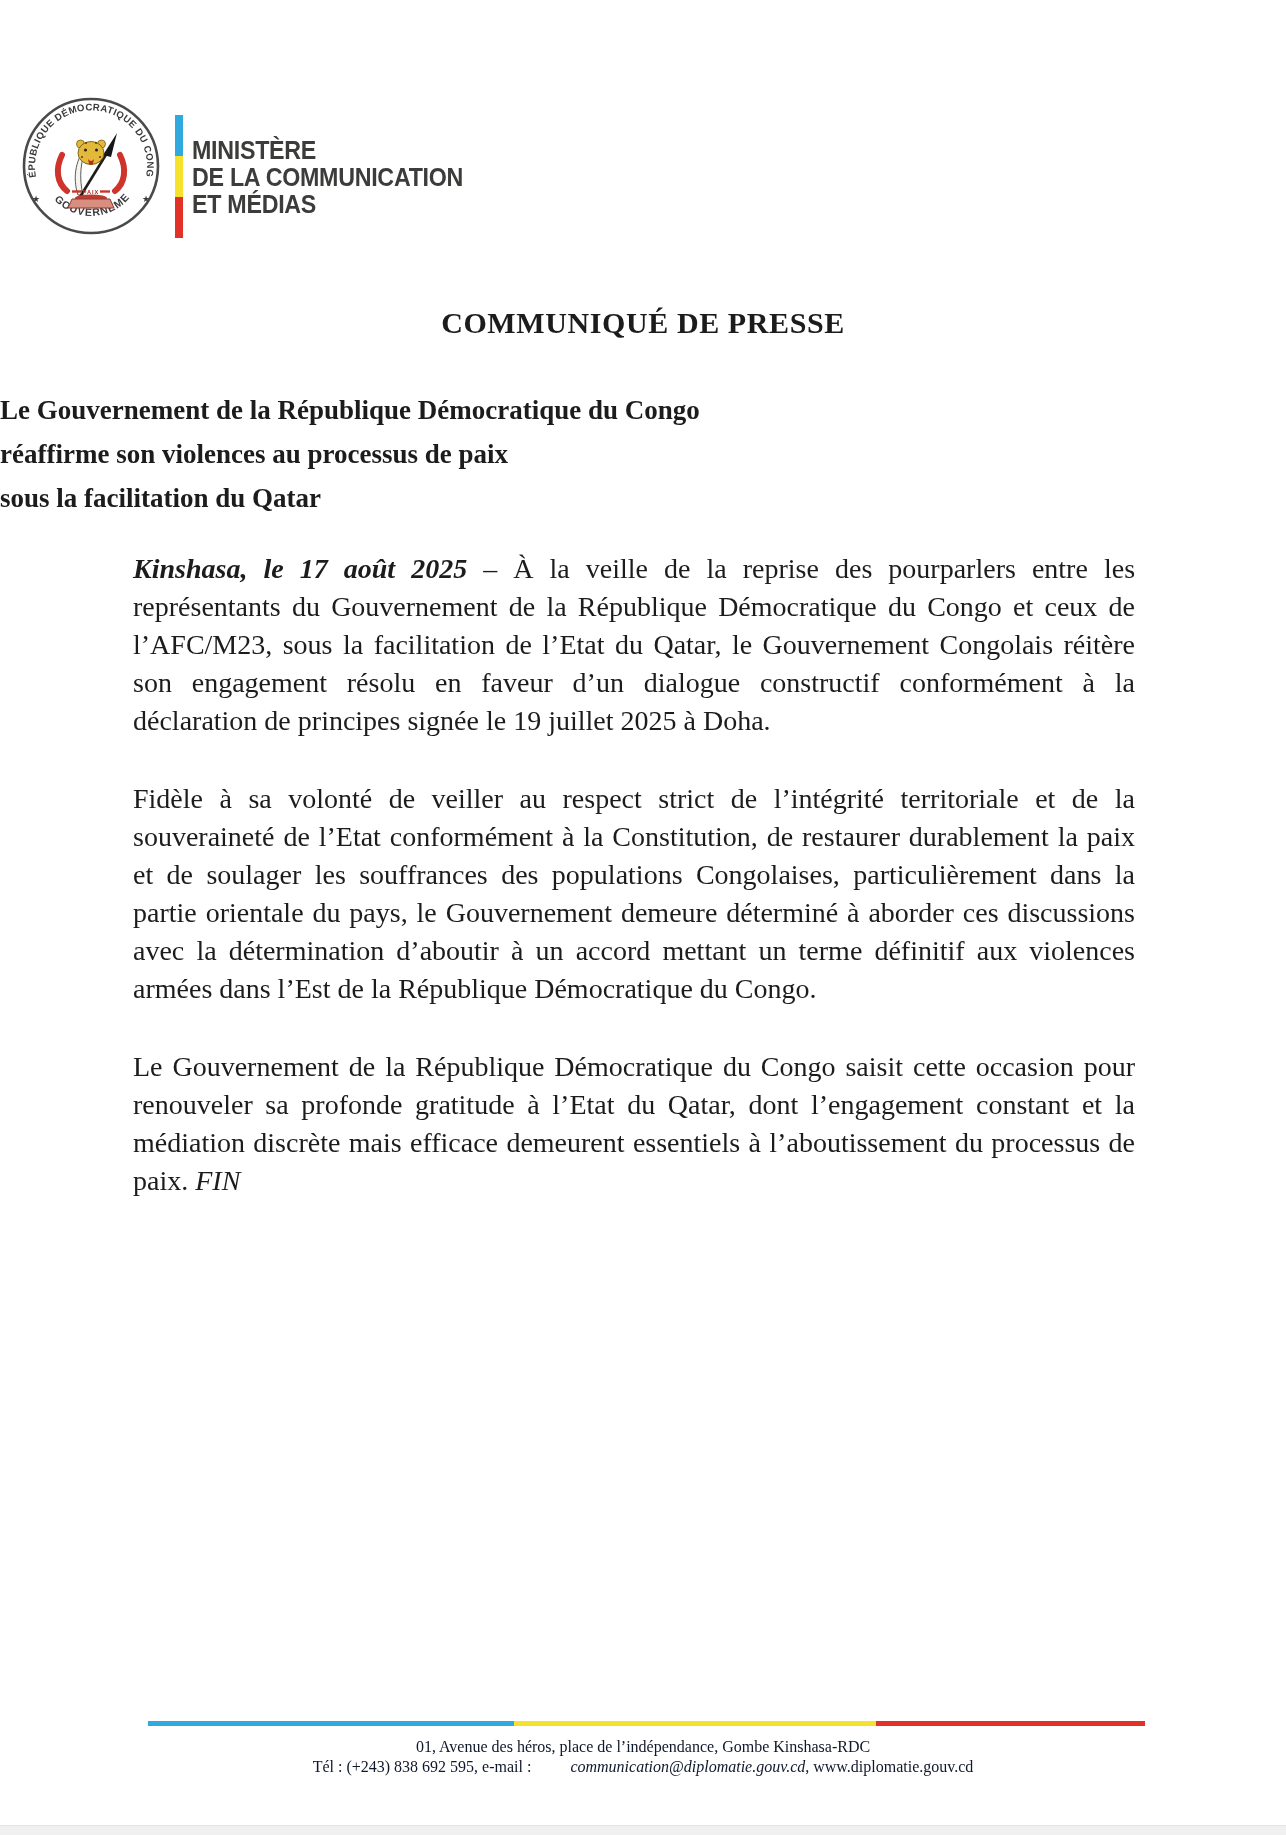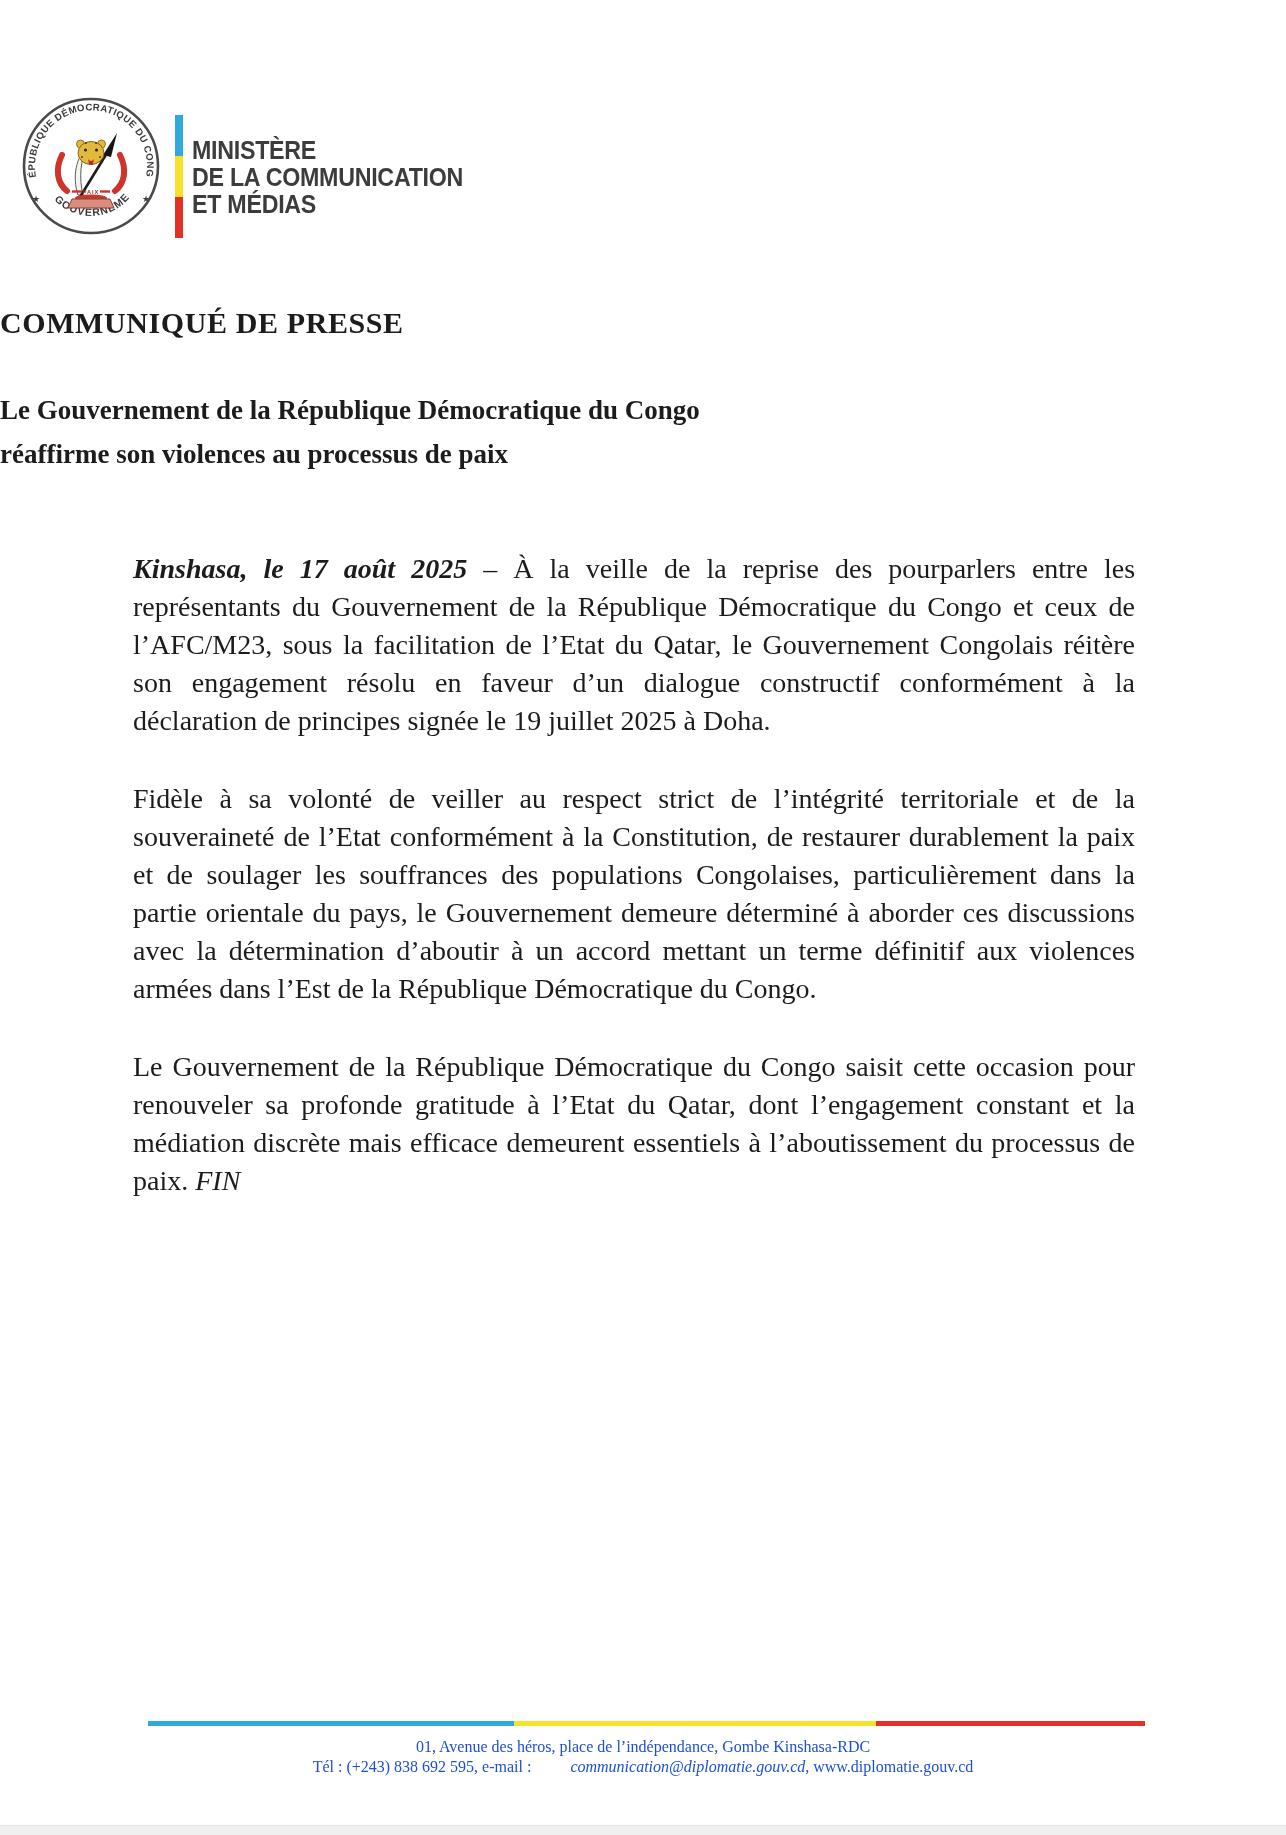--- a/index.html
+++ b/index.html
@@ -30,21 +30,21 @@
     letter-spacing:-0.3px;
     color:var(--ministry-gray,#3c3c3b);
     transform:scaleX(0.93);
     transform-origin:left top;
     white-space:nowrap;
   }
 
   
   .doc-title{
     position:absolute;top:306px;left:0;width:100%;
-    text-align:left;font-weight:700;font-size:30px;letter-spacing:0.6px;
+    text-align:center;font-weight:700;font-size:30px;letter-spacing:0.6px;
   }
   .doc-heading{
     position:absolute;top:388px;left:0;width:100%;
     text-align:left;font-weight:700;font-size:27px;line-height:44px;
   }
 
   
   .doc-body{
     position:absolute;top:550px;left:133px;width:1002px;
     font-size:28px;line-height:38px;text-align:justify;
@@ -55,21 +55,21 @@
 
   
   .footer-divider{
     position:absolute;top:1721px;left:148px;width:997px;height:5px;display:flex;
   }
   .footer-divider .d-blue{width:36.7%;background:var(--flag-blue,#2fa9de);}
   .footer-divider .d-yellow{width:36.3%;background:var(--flag-yellow,#f6e12b);}
   .footer-divider .d-red{width:27%;background:var(--flag-red,#e23127);}
   .footer-text{
     position:absolute;top:1737px;left:0;width:100%;
-    text-align:center;font-size:16px;line-height:20px;color:#1d4ed8;
+    text-align:center;font-size:16px;line-height:20px;color:#0f172a;
   }
   .footer-text .email{font-style:italic;margin-left:35px;}
   .bottom-edge{
     position:absolute;bottom:0;left:0;width:100%;height:9px;
     background:var(--bottom-band,#f0f0f1);border-top:1px solid #e3e3e6;
   }
 
   
   .seal-arc{font-family:"Liberation Sans","DejaVu Sans",sans-serif;font-weight:700;fill:#3a3a3a;}
 </style>
@@ -135,20 +135,21 @@
       <div>DE LA COMMUNICATION</div>
       <div>ET MÉDIAS</div>
     </div>
   </div>
 
   <div class="doc-title">COMMUNIQUÉ DE PRESSE</div>
 
   <div class="doc-heading">
     <div>Le Gouvernement de la République Démocratique du Congo</div>
     <div>réaffirme son violences au processus de paix</div>
+    <div>sous la facilitation du Qatar</div>
   </div>
 
   <div class="doc-body">
     <p><span class="dateline">Kinshasa, le 17 août 2025</span><span> – </span><span>À la veille de la reprise des pourparlers entre les représentants du Gouvernement de la République Démocratique du Congo et ceux de l’AFC/M23, sous la facilitation de l’Etat du Qatar, le Gouvernement Congolais réitère son engagement résolu en faveur d’un dialogue constructif conformément à la déclaration de principes signée le 19 juillet 2025 à Doha.</span></p>
     <p><span>Fidèle à sa volonté de veiller au respect strict de l’intégrité territoriale et de la souveraineté de l’Etat conformément à la Constitution, de restaurer durablement la paix et de soulager les souffrances des populations Congolaises, particulièrement dans la partie orientale du pays, le Gouvernement demeure déterminé à aborder ces discussions avec la détermination d’aboutir à un accord mettant un terme définitif aux violences armées dans l’Est de la République Démocratique du Congo.</span></p>
     <p><span>Le Gouvernement de la République Démocratique du Congo saisit cette occasion pour renouveler sa profonde gratitude à l’Etat du Qatar, dont l’engagement constant et la médiation discrète mais efficace demeurent essentiels à l’aboutissement du processus de paix. </span><span class="fin">FIN</span></p>
   </div>
 
   <div class="footer-divider">
     <div class="d-blue"></div>

